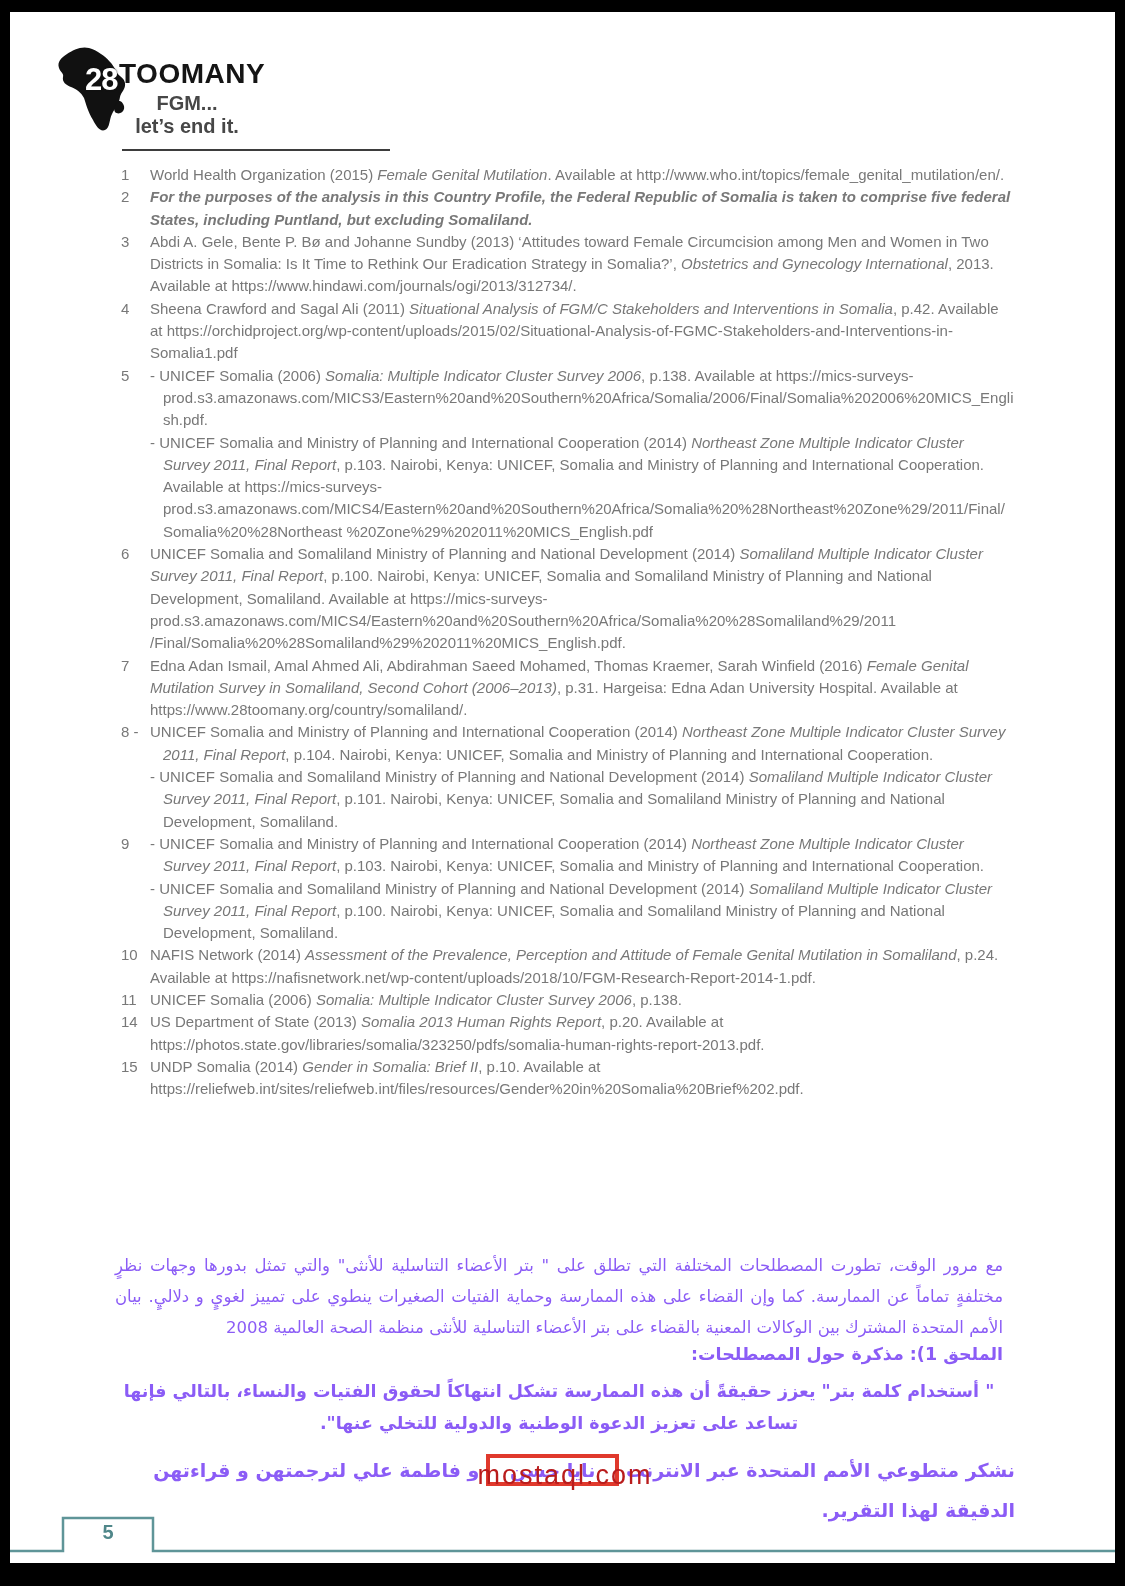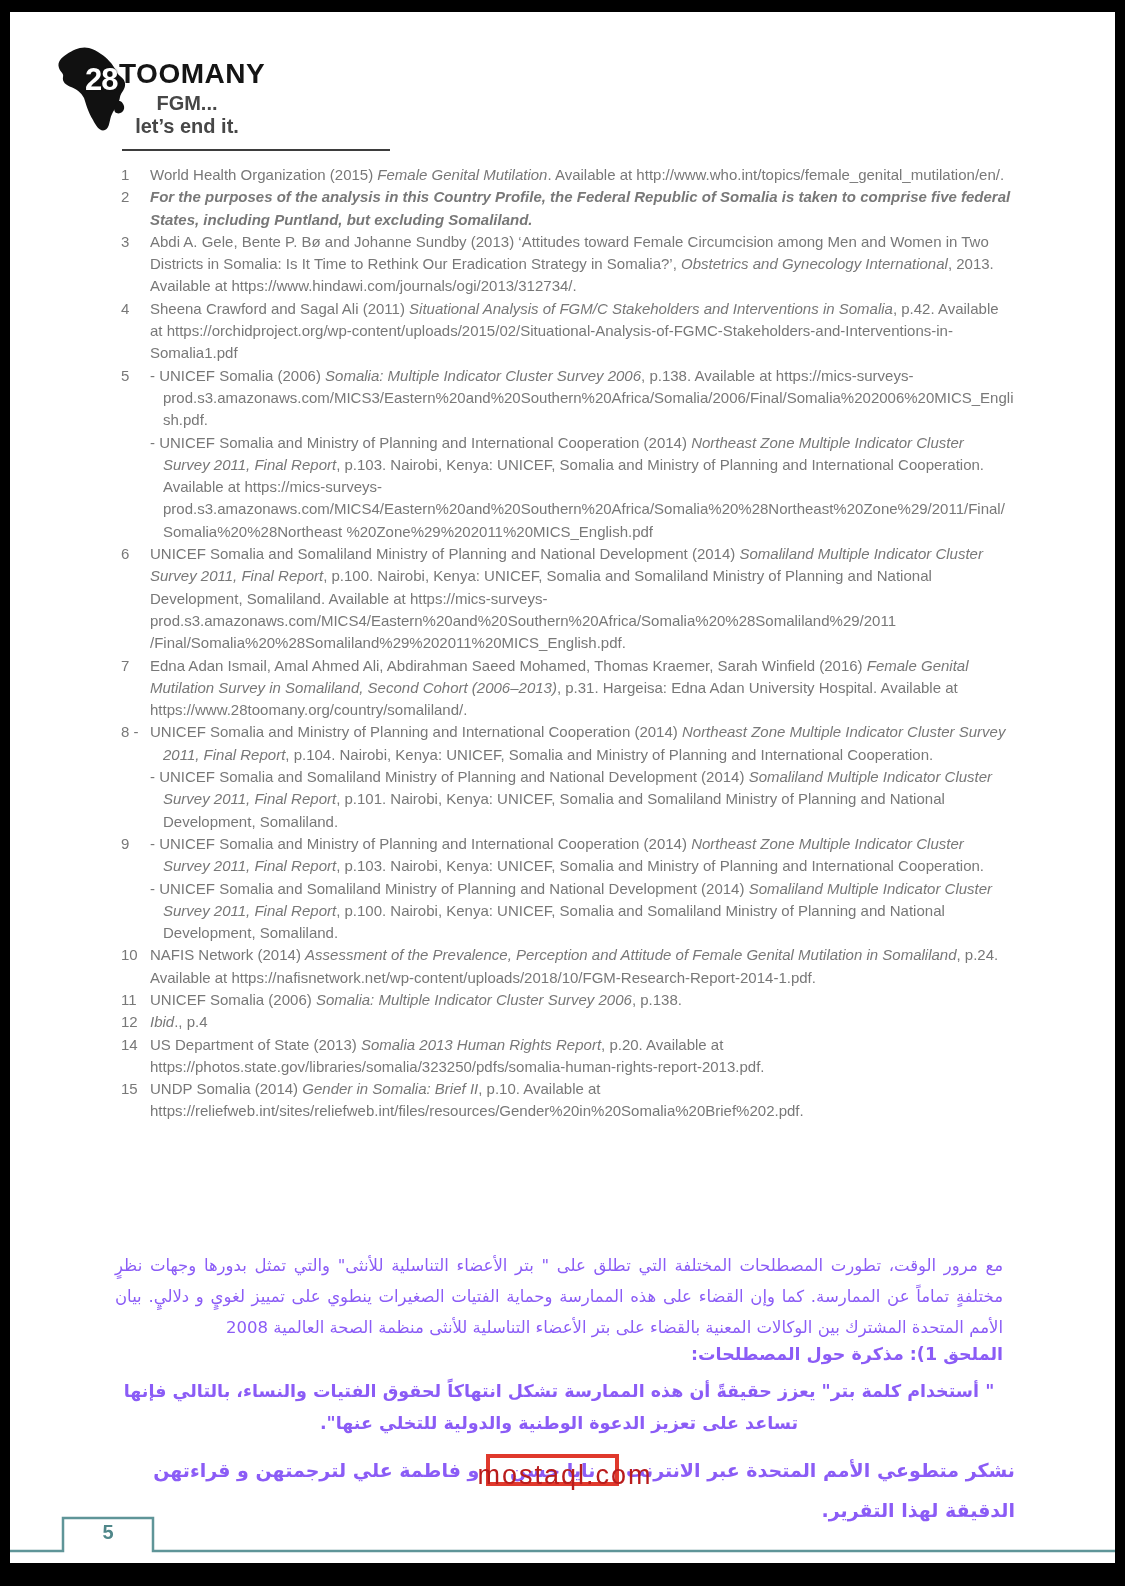--- a/index.html
+++ b/index.html
@@ -164,26 +164,20 @@
           <div class="ref-block"><span>NAFIS Network (2014) </span><span class="it">Assessment of the Prevalence, Perception and Attitude of Female Genital Mutilation in Somaliland</span><span>, p.24. Available at https://nafisnetwork.net/wp-content/uploads/2018/10/FGM-Research-Report-2014-1.pdf.</span></div>
         </div>
       </div>
       <div class="ref-row">
         <div class="ref-num">11</div>
         <div class="ref-body">
           <div class="ref-block"><span>UNICEF Somalia (2006) </span><span class="it">Somalia: Multiple Indicator Cluster Survey 2006</span><span>, p.138.</span></div>
         </div>
       </div>
       <div class="ref-row">
-        <div class="ref-num">12</div>
-        <div class="ref-body">
-          <div class="ref-block"><span class="it">Ibid</span><span>., p.4</span></div>
-        </div>
-      </div>
-      <div class="ref-row">
         <div class="ref-num">14</div>
         <div class="ref-body">
           <div class="ref-block"><span> US Department of State (2013) </span><span class="it">Somalia 2013 Human Rights Report</span><span>, p.20. Available at https://photos.state.gov/libraries/somalia/323250/pdfs/somalia-human-rights-report-2013.pdf.</span></div>
         </div>
       </div>
       <div class="ref-row">
         <div class="ref-num">15</div>
         <div class="ref-body">
           <div class="ref-block"><span>UNDP Somalia (2014) </span><span class="it">Gender in Somalia: Brief II</span><span>, p.10. Available at https://reliefweb.int/sites/reliefweb.int/files/resources/Gender%20in%20Somalia%20Brief%202.pdf.</span></div>
         </div>

